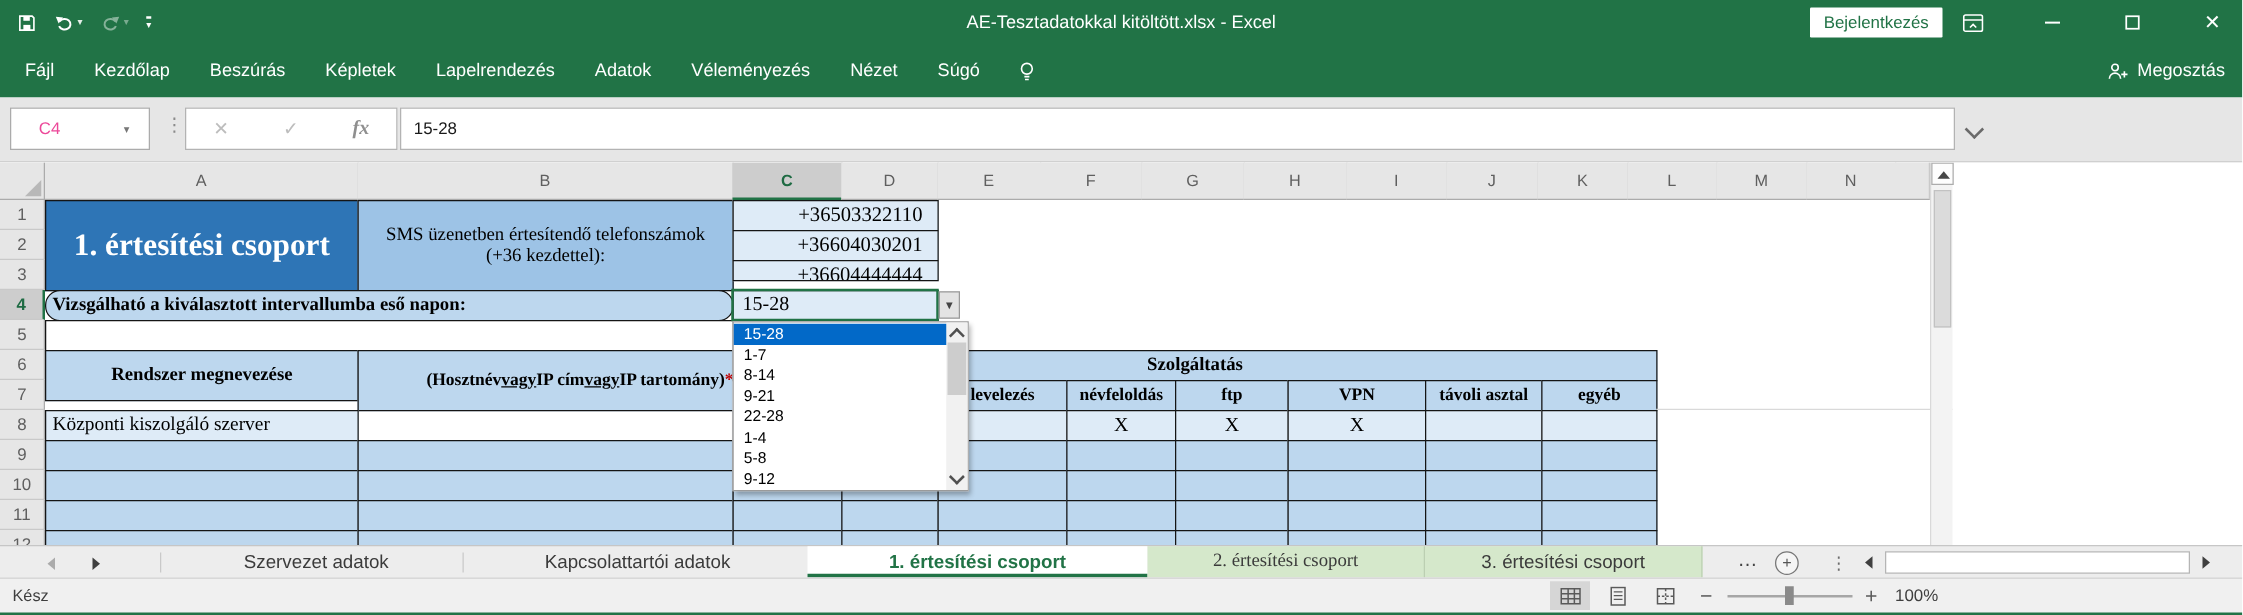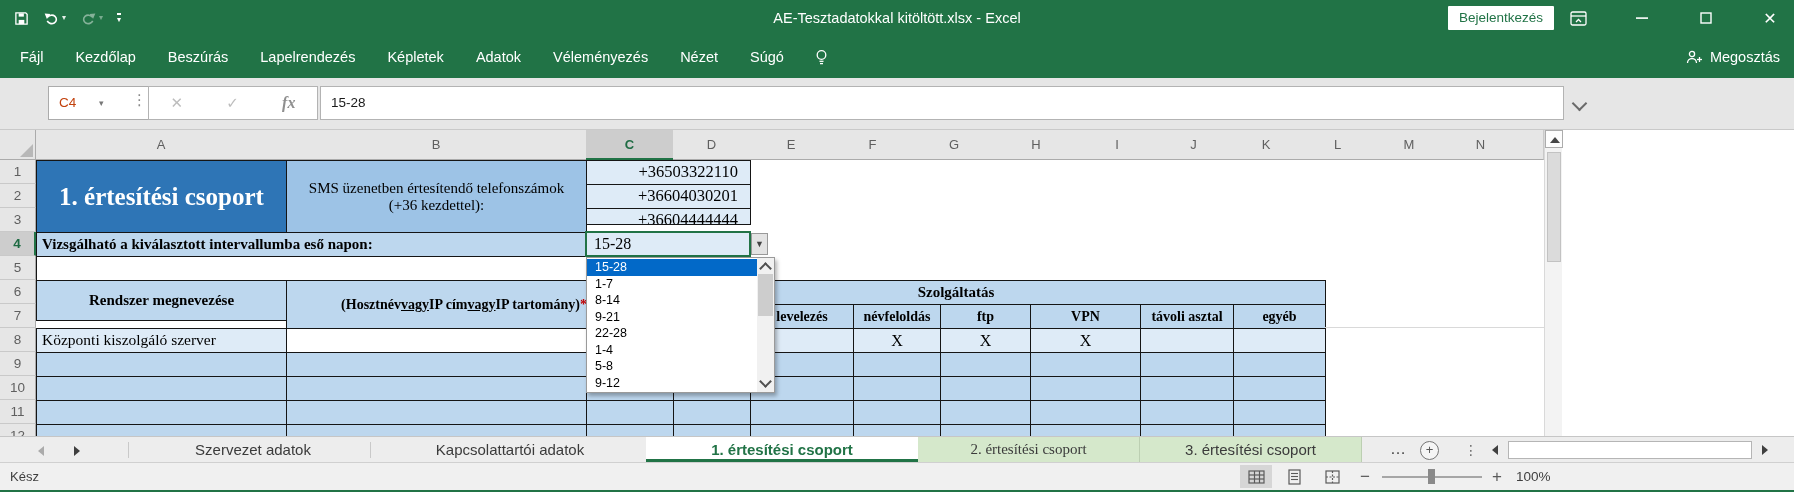--- a/index.html
+++ b/index.html
@@ -19,21 +19,21 @@
   .winbtn{top:0;width:44px;height:36px;display:flex;align-items:center;justify-content:center;color:#fff;}
   
   .menubar{left:0;top:36px;width:1794px;height:42px;background:#217346;color:#fff;}
   .menutabs{left:4px;top:0;height:42px;display:flex;align-items:center;}
   .mtab{padding:0 16px;font-size:14.5px;line-height:42px;color:#fff;white-space:nowrap;}
   .tellme{display:flex;align-items:center;gap:8px;padding:0 14px;font-size:14.5px;}
   .share{right:14px;top:0;height:42px;display:flex;align-items:center;gap:7px;font-size:14.5px;color:#fff;}
   
   .fbar{left:0;top:78px;width:1794px;height:52px;background:#E6E6E6;border-bottom:1px solid #C9C9C9;box-sizing:border-box;}
   .namebox{left:8px;top:8px;width:112px;height:34px;background:#fff;border:1px solid #ABABAB;box-sizing:border-box;
-           font-size:13.5px;color:#c2410c;line-height:32px;padding-left:10px;margin-left:40px;}
+           font-size:13.5px;color:#ec4899;line-height:32px;padding-left:22px;}
   .nbcaret{left:99px;top:20px;font-size:9px;color:#777;}
   .grip{left:132px;top:13px;color:#8a8a8a;font-size:15px;letter-spacing:-2px;}
   .fxbox{left:148px;top:8px;width:170px;height:34px;background:#fff;border:1px solid #B3B3B3;box-sizing:border-box;
          display:flex;align-items:center;justify-content:space-around;}
   .fxgray{color:#BDBDBD;font-size:15px;}
   .fxit{font-family:"Liberation Serif",serif;font-style:italic;color:#8F8F8F;font-size:16px;font-weight:bold;}
   .ffield{left:320px;top:8px;width:1244px;height:34px;background:#fff;border:1px solid #B3B3B3;box-sizing:border-box;
           font-size:13.5px;color:#1a1a1a;line-height:32px;padding-left:10px;}
   .fchev{left:1574px;top:20px;width:9px;height:9px;border-right:2px solid #6a6a6a;border-bottom:2px solid #6a6a6a;
          transform:rotate(45deg);}
@@ -162,22 +162,22 @@
     <div class="abs winbtn" style="left:1748px;font-size:16px;">
         <span>✕</span>
       </div>
   </div>
 
   <div class="abs menubar">
     <div class="abs menutabs">
       <span class="mtab">Fájl</span>
       <span class="mtab">Kezdőlap</span>
       <span class="mtab">Beszúrás</span>
+      <span class="mtab">Képletek</span>
       <span class="mtab">Lapelrendezés</span>
-      <span class="mtab">Képletek</span>
       <span class="mtab">Adatok</span>
       <span class="mtab">Véleményezés</span>
       <span class="mtab">Nézet</span>
       <span class="mtab">Súgó</span>
       <span class="mtab tellme">
         <svg width="15" height="17" viewBox="0 0 15 17">
             <circle cx="7.5" cy="6" r="4.3" fill="none" stroke="#fff" stroke-width="1.3"></circle>
             <line x1="5.5" y1="12.3" x2="9.5" y2="12.3" stroke="#fff" stroke-width="1.3"></line>
             <line x1="6" y1="14.6" x2="9" y2="14.6" stroke="#fff" stroke-width="1.3"></line>
           </svg>
@@ -245,21 +245,21 @@
 
     <div class="cell dkblue abs" style="left:36px;top:30px;width:251px;height:73px;">1. értesítési csoport</div>
     <div class="cell midblue abs" style="left:286px;top:30px;width:301px;height:73px;">
       <span>SMS üzenetben értesítendő telefonszámok</span>
       <span>(+36 kezdettel):</span>
     </div>
     <div class="cell light phone abs" style="left:586px;top:30px;width:165px;height:25px;">+36503322110</div>
     <div class="cell light phone abs" style="left:586px;top:54px;width:165px;height:25px;">+36604030201</div>
     <div class="cell light phone abs" style="left:586px;top:78px;width:165px;height:17px;">+36604444444</div>
 
-    <div class="cell hdrblue lbl abs" style="left:36px;top:102px;width:551px;height:25px;">Vizsgálható a kiválasztott intervallumba eső napon:</div>
+    <div class="cell hdrblue lbl abs" style="left:36px;top:102px;width:551px;height:25px;border-radius:12px;">Vizsgálható a kiválasztott intervallumba eső napon:</div>
     <div class="cell light abs" style="left:586px;top:102px;width:165px;height:25px;font-size:16px;line-height:22px;padding-left:7px;">15-28</div>
     <div class="abs dvbtn">
         <span>▼</span>
       </div>
     <div class="abs selbox"></div>
 
     <div class="cell white abs" style="left:36px;top:126px;width:551px;height:25px;"></div>
 
     <div class="cell hdrblue ctr bold abs" style="left:36px;top:150px;width:251px;height:41px;font-size:15px;">Rendszer megnevezése</div>
     <div class="cell hdrblue ctr bold abs" style="left:286px;top:150px;width:356px;height:49px;font-size:14px;">

